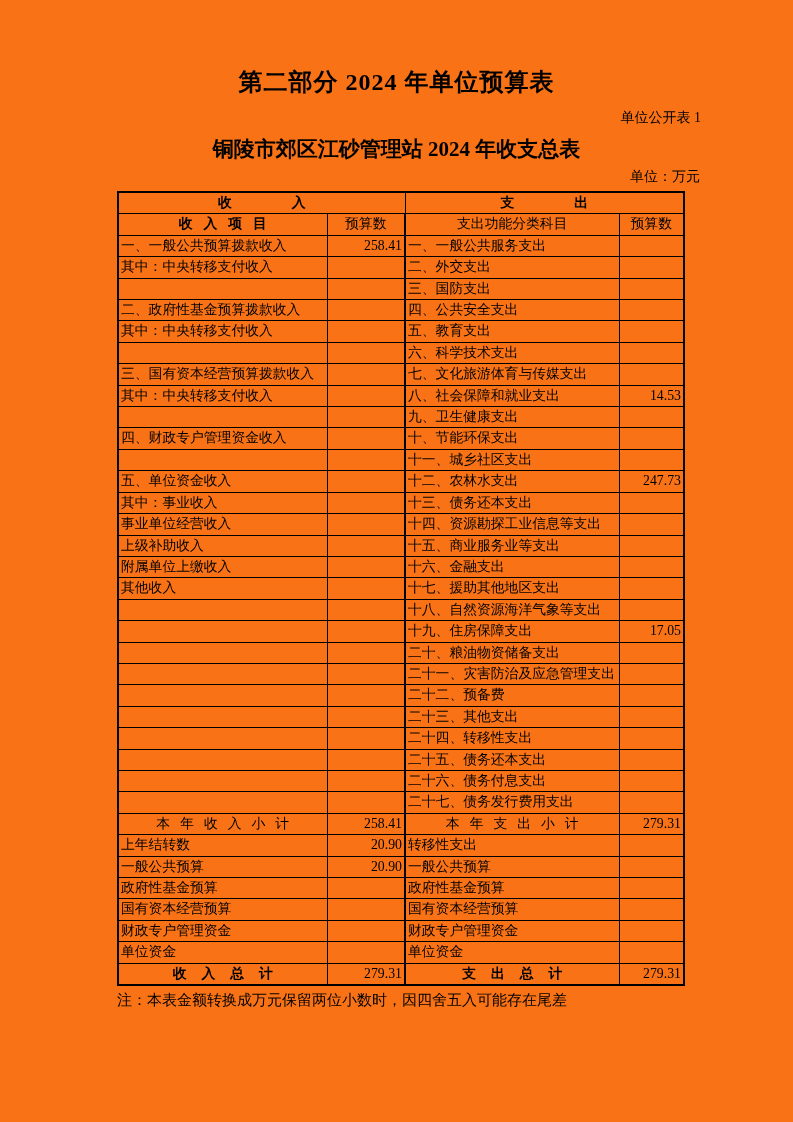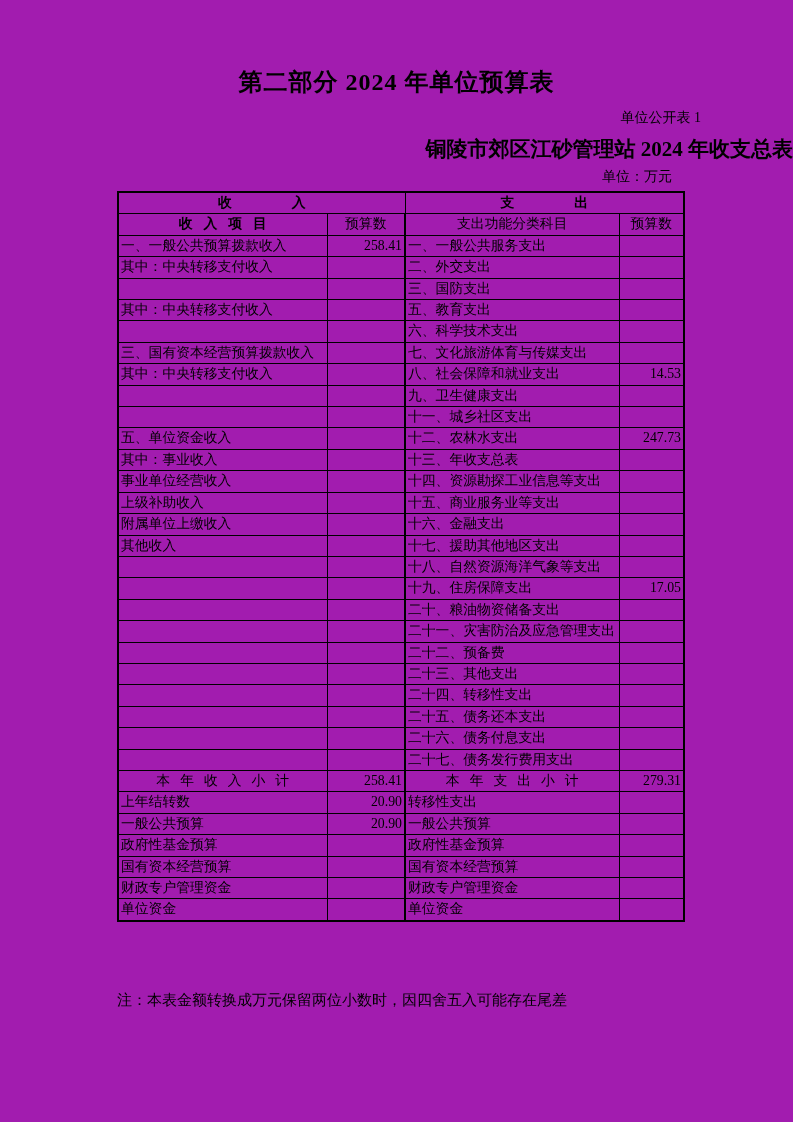--- a/index.html
+++ b/index.html
@@ -1,34 +1,34 @@
 <!DOCTYPE html>
 <html><head>
 <meta charset="utf-8">
 <style>
   html,body{margin:0;padding:0;background:#fff;}
   .page{
-    position:relative;width:793px;height:1122px;background:#a21caf;
+    position:relative;width:793px;height:1122px;background:#f97316;
     font-family:"Liberation Serif","DejaVu Serif",serif;color:#000;
     overflow:hidden;
   }
   .main-title{
     position:absolute;top:64px;left:0;width:793px;text-align:center;
     font-size:24px;font-weight:bold;line-height:36px;letter-spacing:1px;
   }
   .table-label{
     position:absolute;top:108px;left:135px;width:566px;text-align:right;
     font-size:14px;line-height:20px;
   }
   .table-title{
-    position:absolute;top:133px;left:0;width:793px;text-align:right;
+    position:absolute;top:133px;left:0;width:793px;text-align:center;
     font-size:21px;font-weight:bold;line-height:32px;
   }
   .unit-label{
-    position:absolute;top:167px;left:106px;width:566px;text-align:right;
+    position:absolute;top:167px;left:134px;width:566px;text-align:right;
     font-size:14px;line-height:20px;
   }
   table.budget{
     position:absolute;top:191px;left:117px;width:566px;
     border-collapse:collapse;table-layout:fixed;
     border:2px solid #000;
   }
   col.c1{width:209px;} col.c2{width:78px;} col.c3{width:214px;} col.c4{width:65px;}
   table.budget th, table.budget td{
     border:1px solid #000;
@@ -106,20 +106,26 @@
           <td class="item eind-0">二、外交支出</td>
           <td class="val"></td>
         </tr>
         <tr>
           <td class="item ind-0"></td>
           <td class="val"></td>
           <td class="item eind-0">三、国防支出</td>
           <td class="val"></td>
         </tr>
         <tr>
+          <td class="item ind-0 sep">二、政府性基金预算拨款收入</td>
+          <td class="val sep"></td>
+          <td class="item eind-0">四、公共安全支出</td>
+          <td class="val"></td>
+        </tr>
+        <tr>
           <td class="item ind-1">其中：中央转移支付收入</td>
           <td class="val"></td>
           <td class="item eind-0">五、教育支出</td>
           <td class="val"></td>
         </tr>
         <tr>
           <td class="item ind-0"></td>
           <td class="val"></td>
           <td class="item eind-0">六、科学技术支出</td>
           <td class="val"></td>
@@ -133,38 +139,44 @@
         <tr>
           <td class="item ind-1">其中：中央转移支付收入</td>
           <td class="val"></td>
           <td class="item eind-0">八、社会保障和就业支出</td>
           <td class="val">14.53</td>
         </tr>
         <tr>
           <td class="item ind-0"></td>
           <td class="val"></td>
           <td class="item eind-0">九、卫生健康支出</td>
+          <td class="val"></td>
+        </tr>
+        <tr>
+          <td class="item ind-0 sep">四、财政专户管理资金收入</td>
+          <td class="val sep"></td>
+          <td class="item eind-0">十、节能环保支出</td>
           <td class="val"></td>
         </tr>
         <tr>
           <td class="item ind-0"></td>
           <td class="val"></td>
           <td class="item eind-0">十一、城乡社区支出</td>
           <td class="val"></td>
         </tr>
         <tr>
           <td class="item ind-0 sep">五、单位资金收入</td>
           <td class="val sep"></td>
           <td class="item eind-0">十二、农林水支出</td>
           <td class="val">247.73</td>
         </tr>
         <tr>
           <td class="item ind-2">其中：事业收入</td>
           <td class="val"></td>
-          <td class="item eind-0">十三、年收支总表</td>
+          <td class="item eind-0">十三、债务还本支出</td>
           <td class="val"></td>
         </tr>
         <tr>
           <td class="item ind-3">事业单位经营收入</td>
           <td class="val"></td>
           <td class="item eind-0">十四、资源勘探工业信息等支出</td>
           <td class="val"></td>
         </tr>
         <tr>
           <td class="item ind-4">上级补助收入</td>
@@ -279,18 +291,24 @@
           <td class="val"></td>
           <td class="item eind-1">财政专户管理资金</td>
           <td class="val"></td>
         </tr>
         <tr>
           <td class="item ind-1">单位资金</td>
           <td class="val"></td>
           <td class="item eind-1">单位资金</td>
           <td class="val"></td>
         </tr>
+        <tr>
+          <td class="center"><span class="spread-total">收入总计</span></td>
+          <td class="val">279.31</td>
+          <td class="center"><span class="spread-total">支出总计</span></td>
+          <td class="val">279.31</td>
+        </tr>
       </tbody>
   </table>
 
   <div class="note">注：本表金额转换成万元保留两位小数时，因四舍五入可能存在尾差</div>
 
 </div>
 
 </body></html>

